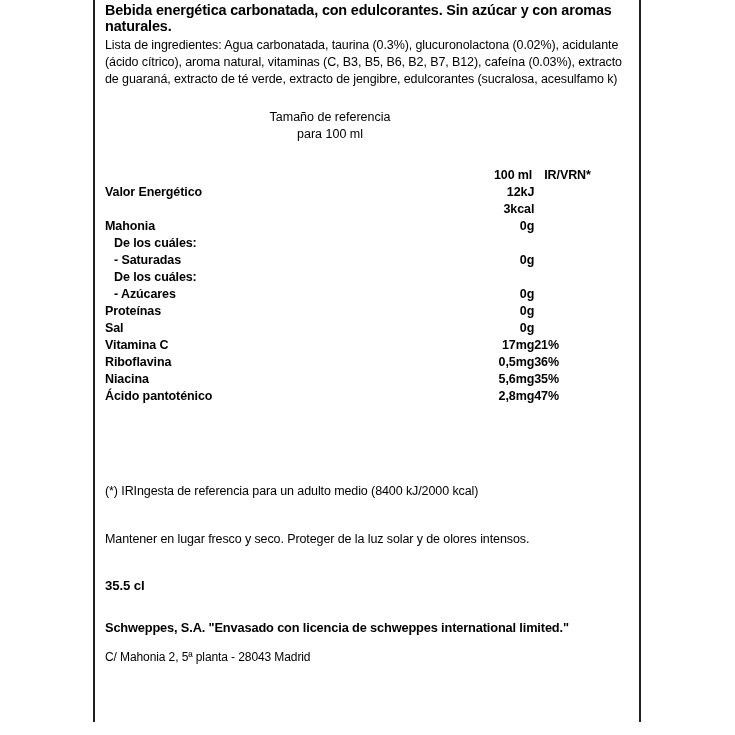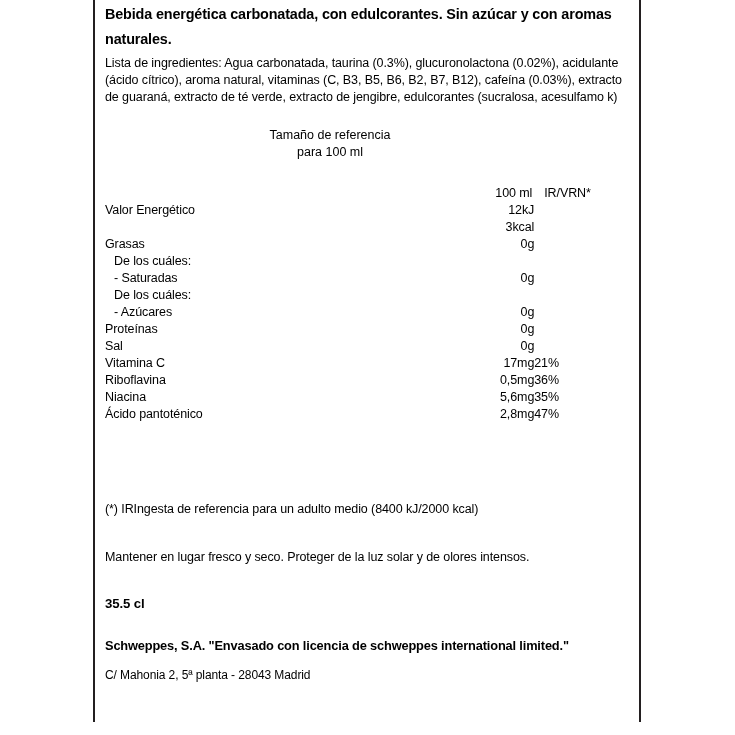--- a/index.html
+++ b/index.html
@@ -25,21 +25,21 @@
     height: 722px;
     box-sizing: border-box;
     border-left: 2px solid #231f20;
     border-right: 2px solid #231f20;
     padding: 2px 8px 0 10px;
   }
 
   .title {
     font-size: 14.4px;
     font-weight: bold;
-    line-height: 25px;
+    line-height: 16px;
     letter-spacing: -0.15px;
     margin: 0;
   }
 
   .ingredients {
     font-size: 12.5px;
     line-height: 17.2px;
     margin-top: 3px;
     letter-spacing: -0.1px;
   }
@@ -60,20 +60,21 @@
     width: 100%;
     font-size: 12.5px;
     letter-spacing: -0.1px;
   }
   table.nutrition td {
     padding: 0;
     height: 17px;
     line-height: 17px;
     vertical-align: top;
     white-space: nowrap;
+    font-weight: bold;
   }
   td.c-label { width: 258px; }
   td.c-value {
     width: 86px;
     text-align: right;
     padding-right: 4px;
   }
   td.c-pct {
     width: 70px;
     text-align: left;
@@ -142,21 +143,21 @@
           <td class="c-label">Valor  Energético</td>
           <td class="c-value">12kJ</td>
           <td class="c-pct"></td>
         </tr>
         <tr>
           <td class="c-label"></td>
           <td class="c-value">3kcal</td>
           <td class="c-pct"></td>
         </tr>
         <tr>
-          <td class="c-label">Grasas</td>
+          <td class="c-label">Mahonia</td>
           <td class="c-value">0g</td>
           <td class="c-pct"></td>
         </tr>
         <tr>
           <td class="c-label indent1">De los cuáles:</td>
           <td class="c-value"></td>
           <td class="c-pct"></td>
         </tr>
         <tr>
           <td class="c-label indent1">- Saturadas</td>

